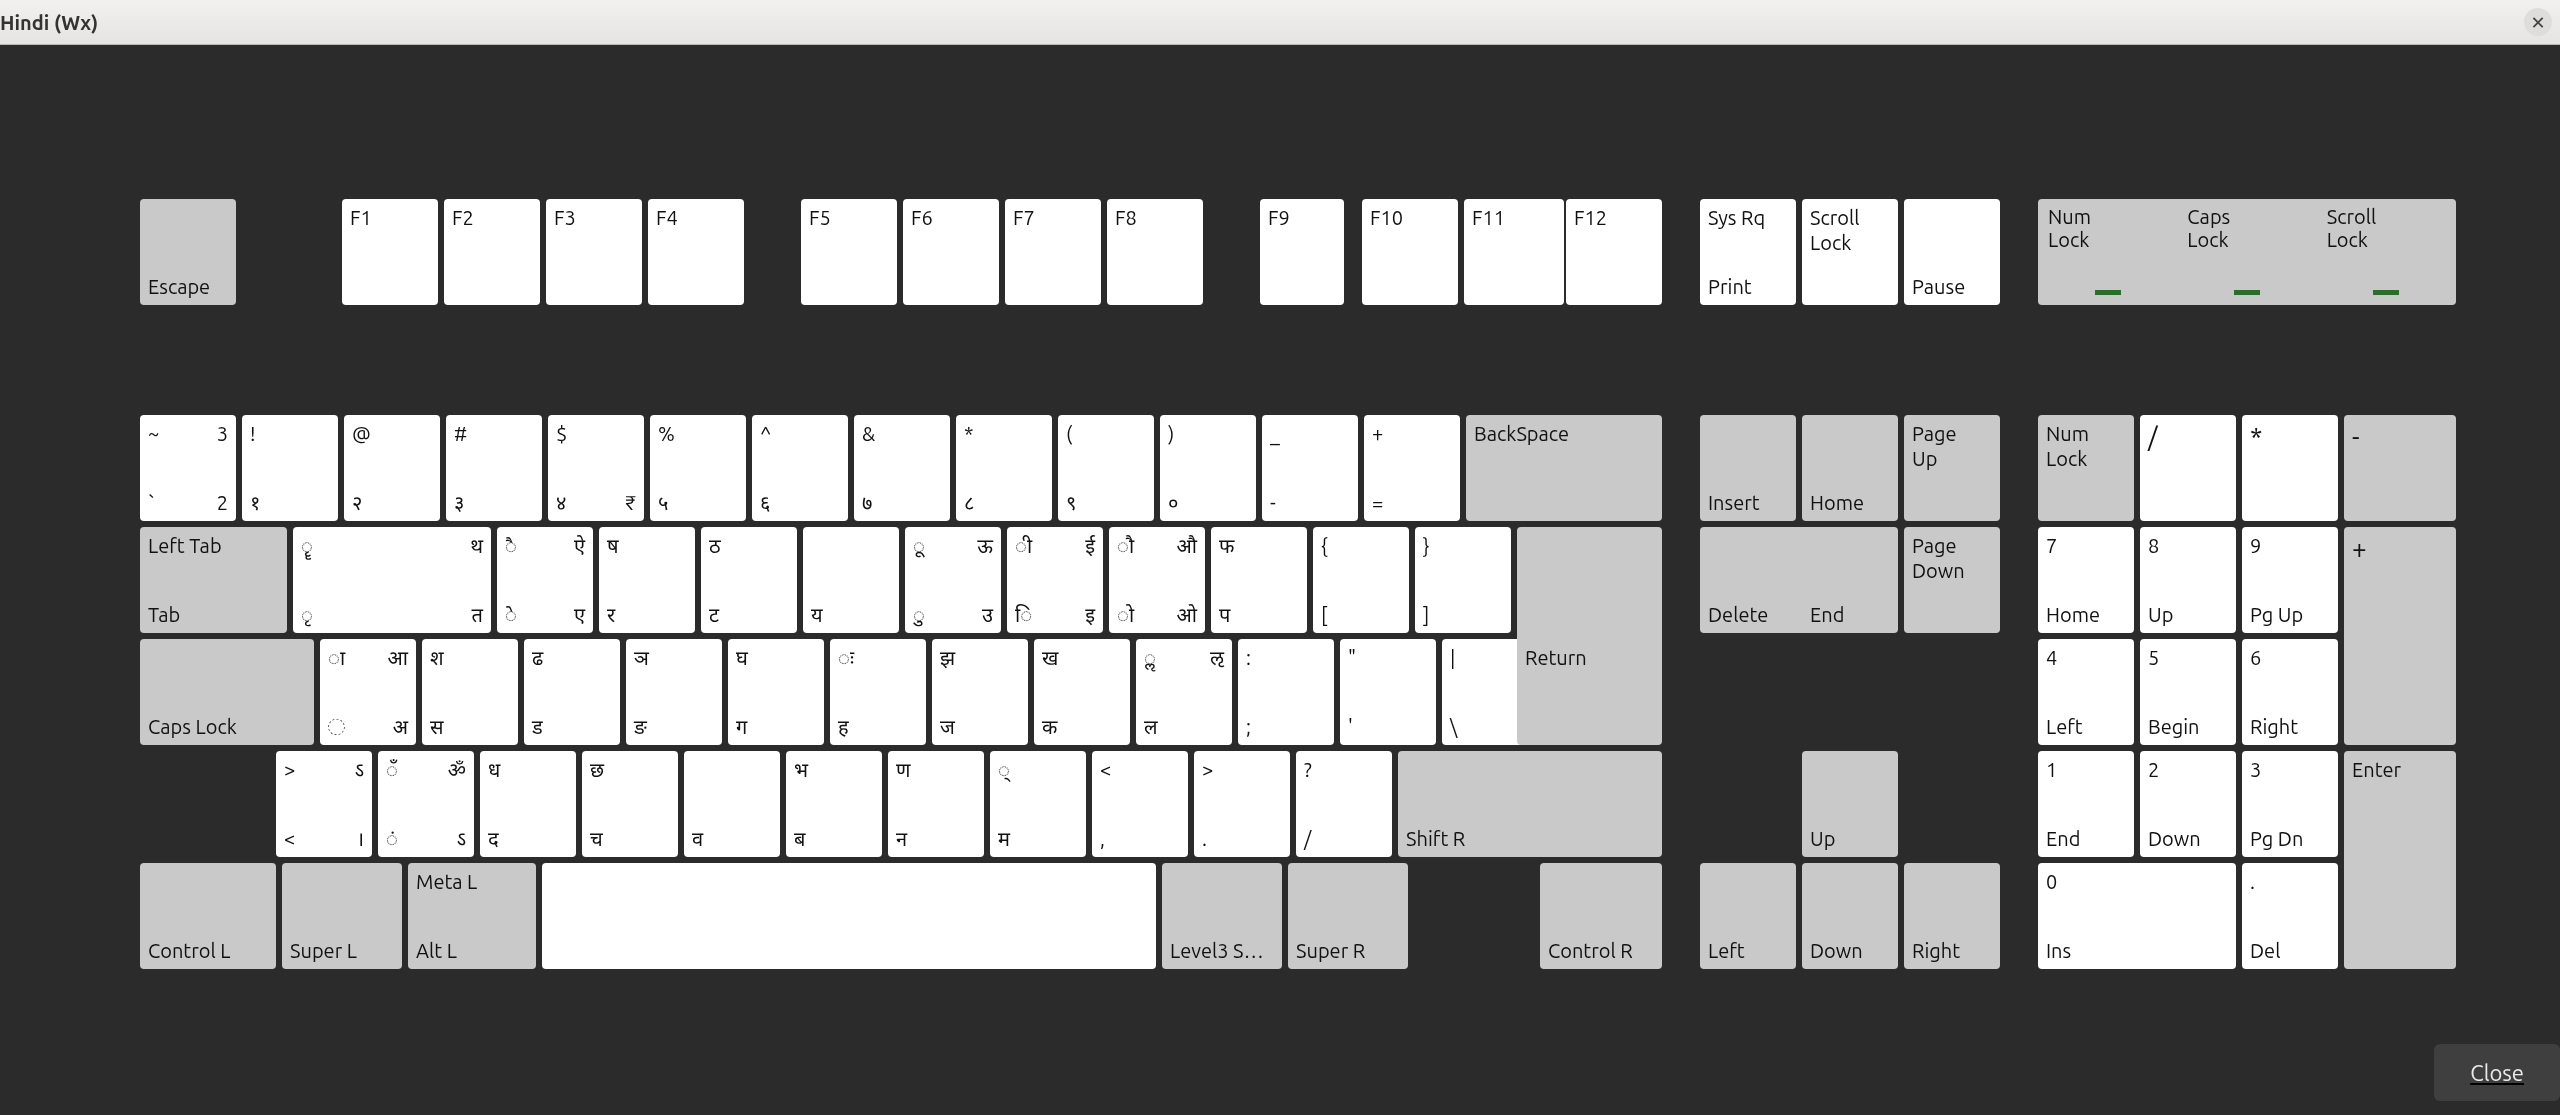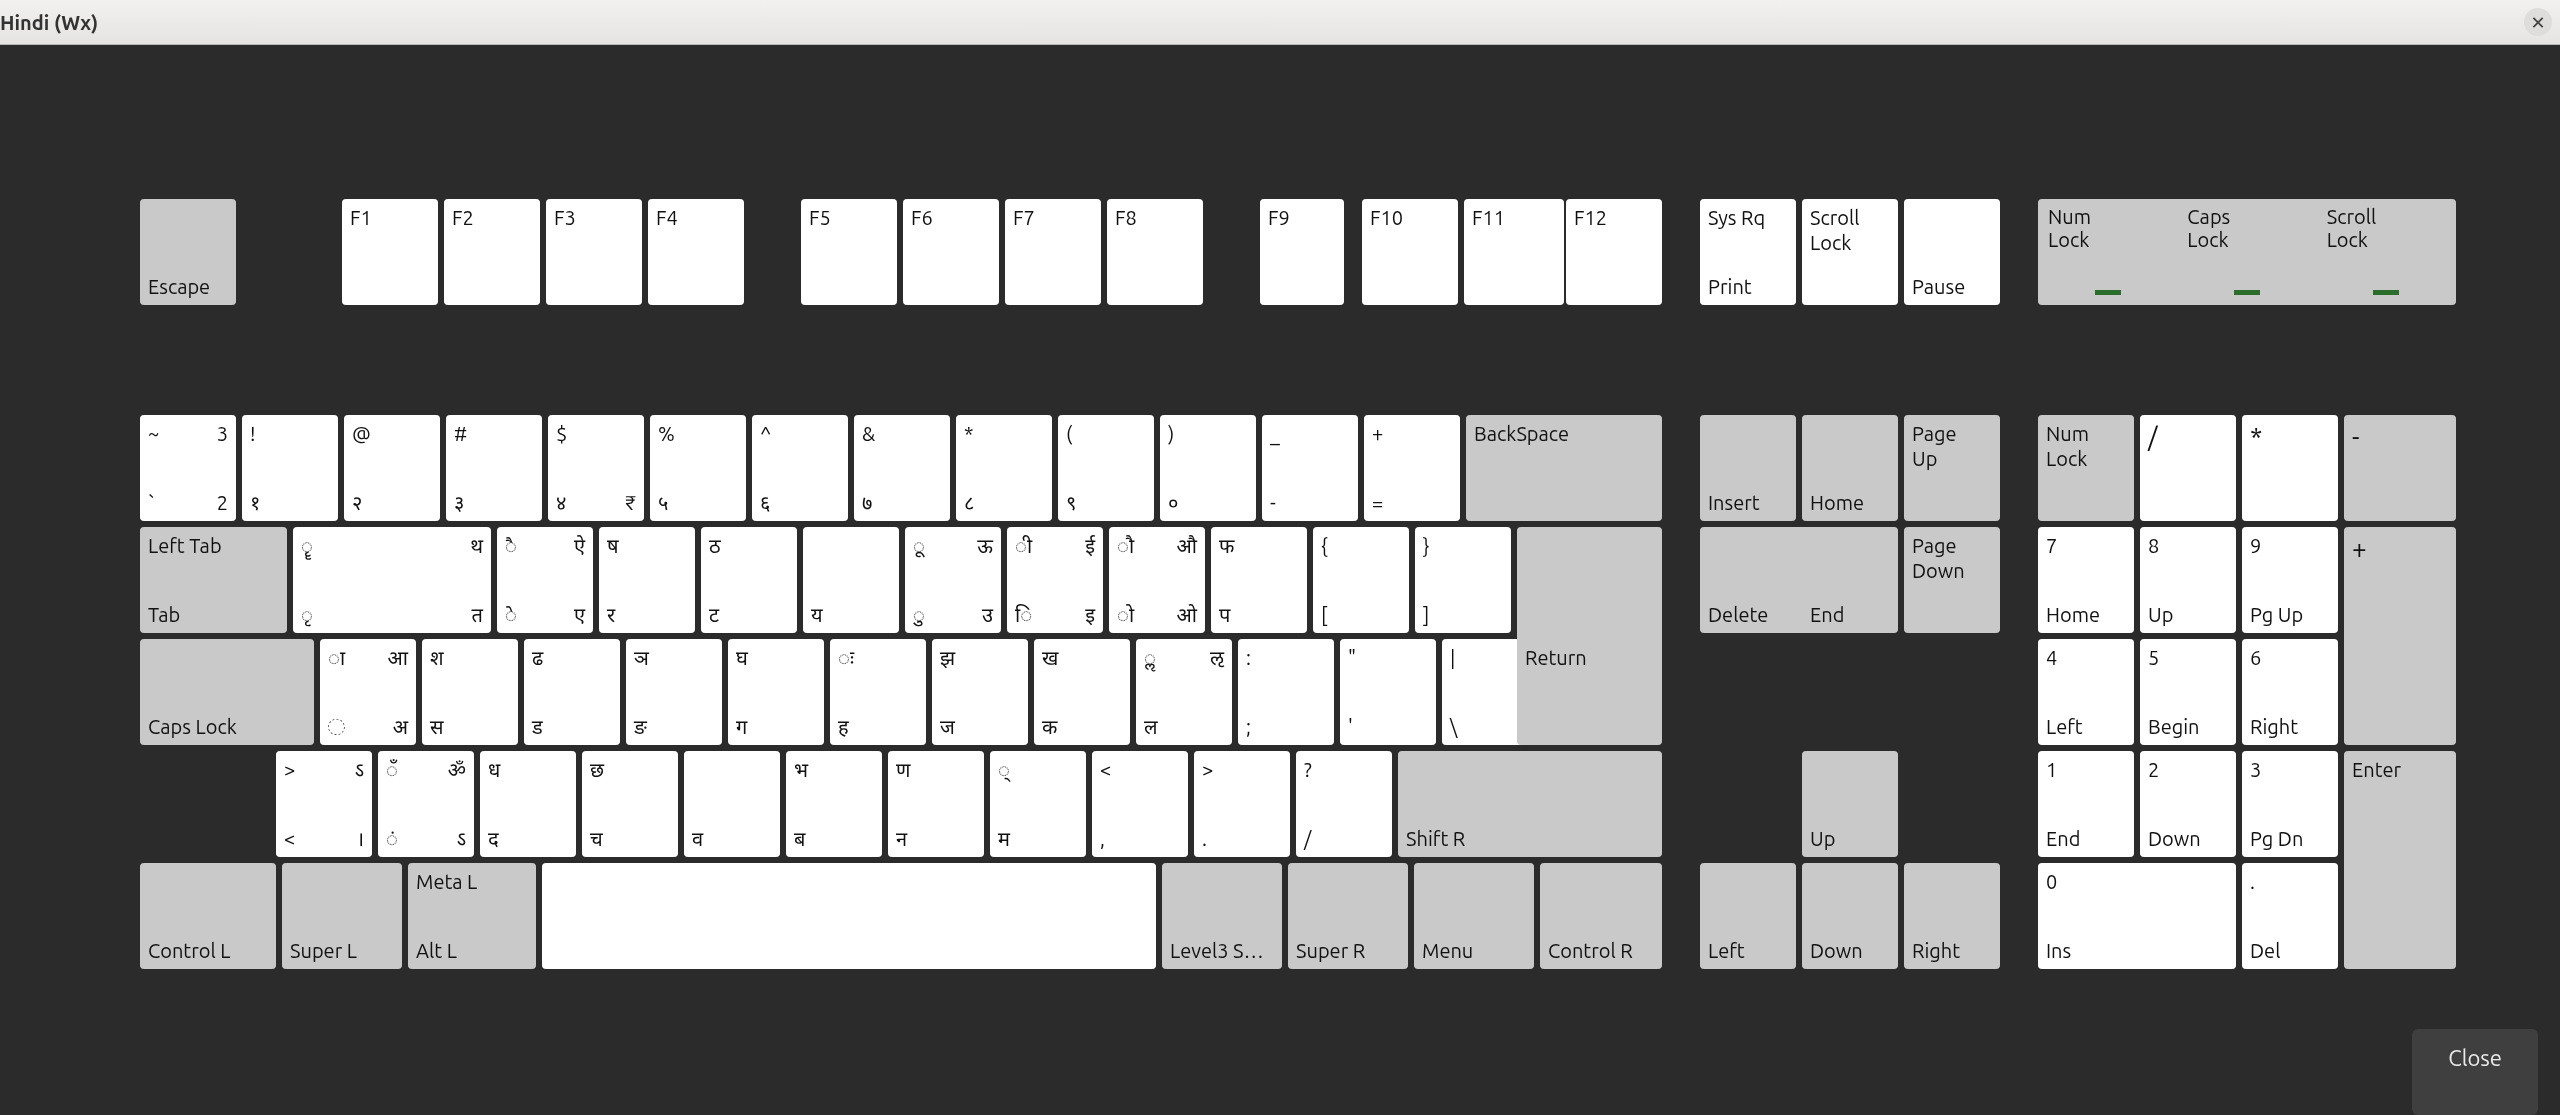--- a/index.html
+++ b/index.html
@@ -93,22 +93,23 @@
     background: #2b6e2b;
   }
   .footer {
     position: absolute;
     bottom: 0;
     right: 0;
     height: 86px;
     width: 100%;
     display: flex;
     justify-content: flex-end;
-    padding-right: 22px;
+    align-items: center;
     box-sizing: border-box;
+    text-decoration: underline;
   }
   .footer .closebutton {
     background: #3f3f3f;
     color: #eaeaea;
     border-radius: 6px;
     padding: 16px 36px;
     font-size: 22px;
     cursor: pointer;
   }
 </style>
@@ -208,21 +209,20 @@
 <div class="key" style="left:1194px;top:706px;width:96px;height:106px"><span class="tl">&gt;</span><span class="bl">.</span></div>
 <div class="key" style="left:1296px;top:706px;width:96px;height:106px"><span class="tl">?</span><span class="bl">/</span></div>
 <div class="key mod" style="left:1398px;top:706px;width:264px;height:106px"><span class="botline">Shift R</span></div>
 
 <div class="key mod" style="left:140px;top:818px;width:136px;height:106px"><span class="botline">Control L</span></div>
 <div class="key mod" style="left:282px;top:818px;width:120px;height:106px"><span class="botline">Super L</span></div>
 <div class="key mod" style="left:408px;top:818px;width:128px;height:106px"><span class="topline">Meta L</span><span class="botline">Alt L</span></div>
 <div class="key" style="left:542px;top:818px;width:614px;height:106px"></div>
 <div class="key mod" style="left:1162px;top:818px;width:120px;height:106px"><span class="botline">Level3 S…</span></div>
 <div class="key mod" style="left:1288px;top:818px;width:120px;height:106px"><span class="botline">Super R</span></div>
-<div class="key mod" style="left:1414px;top:818px;width:120px;height:106px"><span class="botline">Menu</span></div>
 <div class="key mod" style="left:1540px;top:818px;width:122px;height:106px"><span class="botline">Control R</span></div>
 
 <div class="key mod" style="left:1700px;top:370px;width:96px;height:106px"><span class="botline">Insert</span></div>
 <div class="key mod" style="left:1802px;top:370px;width:96px;height:106px"><span class="botline">Home</span></div>
 <div class="key mod" style="left:1904px;top:370px;width:96px;height:106px"><span class="single">Page
 Up</span></div>
 <div class="key mod" style="left:1700px;top:482px;width:120px;height:106px"><span class="botline">Delete</span></div>
 <div class="key mod" style="left:1802px;top:482px;width:96px;height:106px"><span class="botline">End</span></div>
 <div class="key mod" style="left:1904px;top:482px;width:96px;height:106px"><span class="single">Page
 Down</span></div>

